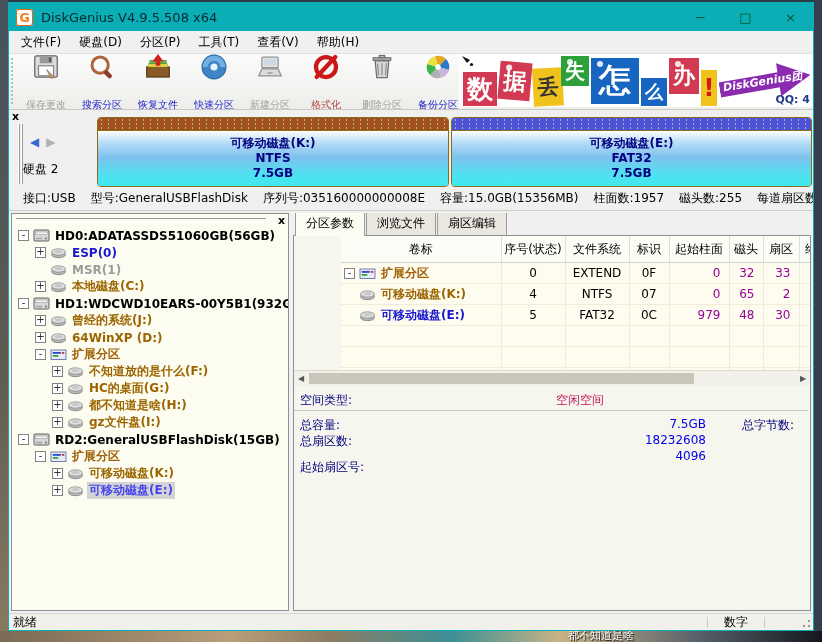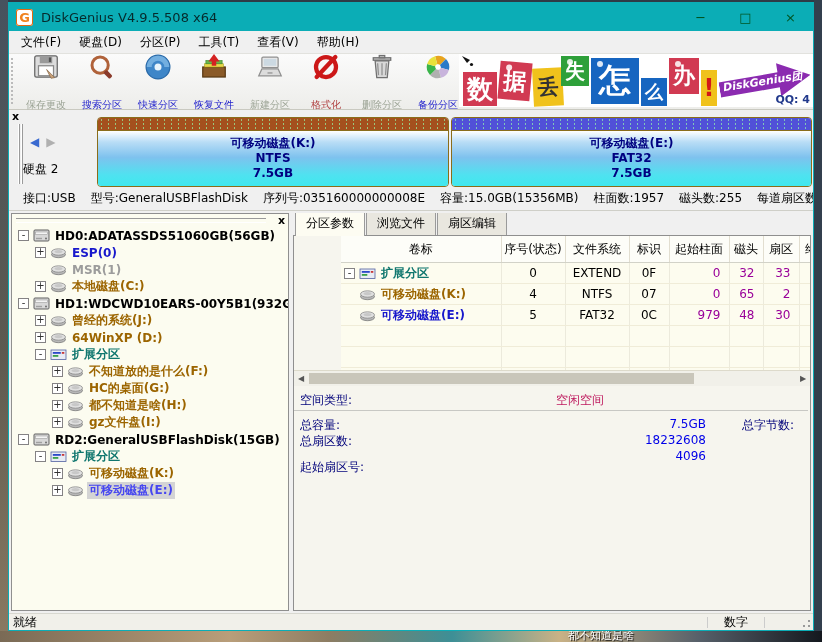--- a/index.html
+++ b/index.html
@@ -83,21 +83,21 @@
   .tree-grip{position:absolute;top:4px;left:4px;right:22px;height:3px;border-top:1px solid #9a9a9a;border-bottom:1px solid #fff;}
   .tree-close{position:absolute;top:0;right:3px;font-size:11px;font-weight:bold;}
   #tree-items{position:absolute;top:13px;left:0;right:0;bottom:0;overflow:hidden;}
   .titem{height:17px;display:flex;align-items:center;white-space:nowrap;}
   .texp{width:9px;height:9px;flex:none;border:1px solid #848284;background:#fff;font-size:10px;line-height:7px;
     text-align:center;margin-right:4px;color:#333;box-sizing:content-box;}
   .texp-sp,.rind{width:15px;flex:none;}
   .ticon16{flex:none;margin-right:3px;display:flex;align-items:center;}
   .tlabel2{font-weight:bold;padding:0 2px;}
   .cl-black{color:#000;} .cl-blue{color:#1818cc;} .cl-grey{color:#9c9c9c;}
-  .cl-brown{color:#9c6500;} .cl-green{color:#0f766e;}
+  .cl-brown{color:#9c6500;} .cl-green{color:#a16207;}
   .titem.sel .lsel{background:#d4d4d4;color:#4646f0;}
 
   .right-panel{flex:1;margin:2px 2px 2px 4px;display:flex;flex-direction:column;overflow:hidden;}
   #tabs{height:22px;display:flex;align-items:flex-end;padding-left:2px;flex:none;}
   .tab{padding:3px 10px 3px;border:1px solid #9a9a9a;border-bottom:none;background:#e9e7df;
     border-radius:2px 2px 0 0;margin-right:1px;position:relative;}
   .tab.active{background:#fdfcf2;top:1px;padding-bottom:4px;z-index:2;}
   .tab-content{flex:1;border:1px solid #8f8f8f;background:#f6f5ee;display:flex;flex-direction:column;overflow:hidden;margin-top:0;}
 
   .tablewrap{height:134px;overflow:hidden;background:#fdfcef;flex:none;margin-left:47px;}
@@ -187,37 +187,37 @@
             <svg width="30" height="30" viewBox="0 0 24 24">
               <circle cx="10.5" cy="10.5" r="6.5" fill="rgba(255,255,255,.2)" stroke="#b0623a" stroke-width="2.4"></circle>
               <rect x="15.6" y="14.2" width="7" height="3.6" rx="1.2" transform="rotate(45 15.6 14.2)" fill="#8a3a2a"></rect>
             </svg>
           </span>
           <span class="tlabel">搜索分区</span>
         </div>
         <div class="tbtn normal">
           <span class="ticon">
             <svg width="30" height="30" viewBox="0 0 24 24">
-              <circle cx="12" cy="12" r="9.5" fill="#3e86c8" stroke="#2a6aa8"></circle>
-              <path d="M3 12 A9 9 0 0 1 21 12 L17 12 A5 5 0 0 0 7 12 Z" fill="#86bce8" opacity=".75"></path>
-              <circle cx="12" cy="12" r="2.8" fill="#e8f4fc"></circle>
-            </svg>
-          </span>
-          <span class="tlabel">快速分区</span>
-        </div>
-        <div class="tbtn normal">
-          <span class="ticon">
-            <svg width="30" height="30" viewBox="0 0 24 24">
               <rect x="3" y="12" width="18" height="8" fill="#8a5a28" stroke="#5a3a14"></rect>
               <rect x="4.5" y="9.4" width="15" height="2.6" fill="#e8d84a" stroke="#b0a020" stroke-width=".5"></rect>
               <rect x="5.5" y="6.8" width="13" height="2.6" fill="#6ab64a" stroke="#3a8a2a" stroke-width=".5"></rect>
               <path d="M12 1.5 L16.5 7.5 L13.8 7.5 L13.8 11 L10.2 11 L10.2 7.5 L7.5 7.5 Z" fill="#d42222"></path>
             </svg>
           </span>
           <span class="tlabel">恢复文件</span>
+        </div>
+        <div class="tbtn normal">
+          <span class="ticon">
+            <svg width="30" height="30" viewBox="0 0 24 24">
+              <circle cx="12" cy="12" r="9.5" fill="#3e86c8" stroke="#2a6aa8"></circle>
+              <path d="M3 12 A9 9 0 0 1 21 12 L17 12 A5 5 0 0 0 7 12 Z" fill="#86bce8" opacity=".75"></path>
+              <circle cx="12" cy="12" r="2.8" fill="#e8f4fc"></circle>
+            </svg>
+          </span>
+          <span class="tlabel">快速分区</span>
         </div>
         <div class="tbtn disabled">
           <span class="ticon">
             <svg width="30" height="30" viewBox="0 0 24 24">
               <rect x="5.5" y="4" width="13" height="8.5" rx="1" fill="#e8e8e8" stroke="#909090"></rect>
               <rect x="7" y="5.5" width="10" height="5.5" fill="#ccd9e2"></rect>
               <path d="M3 19 L21 19 L18.5 13.5 L5.5 13.5 Z" fill="#dcdcdc" stroke="#909090"></path>
               <rect x="10" y="16" width="4" height="1.5" fill="#aaa"></rect>
             </svg>
           </span>

